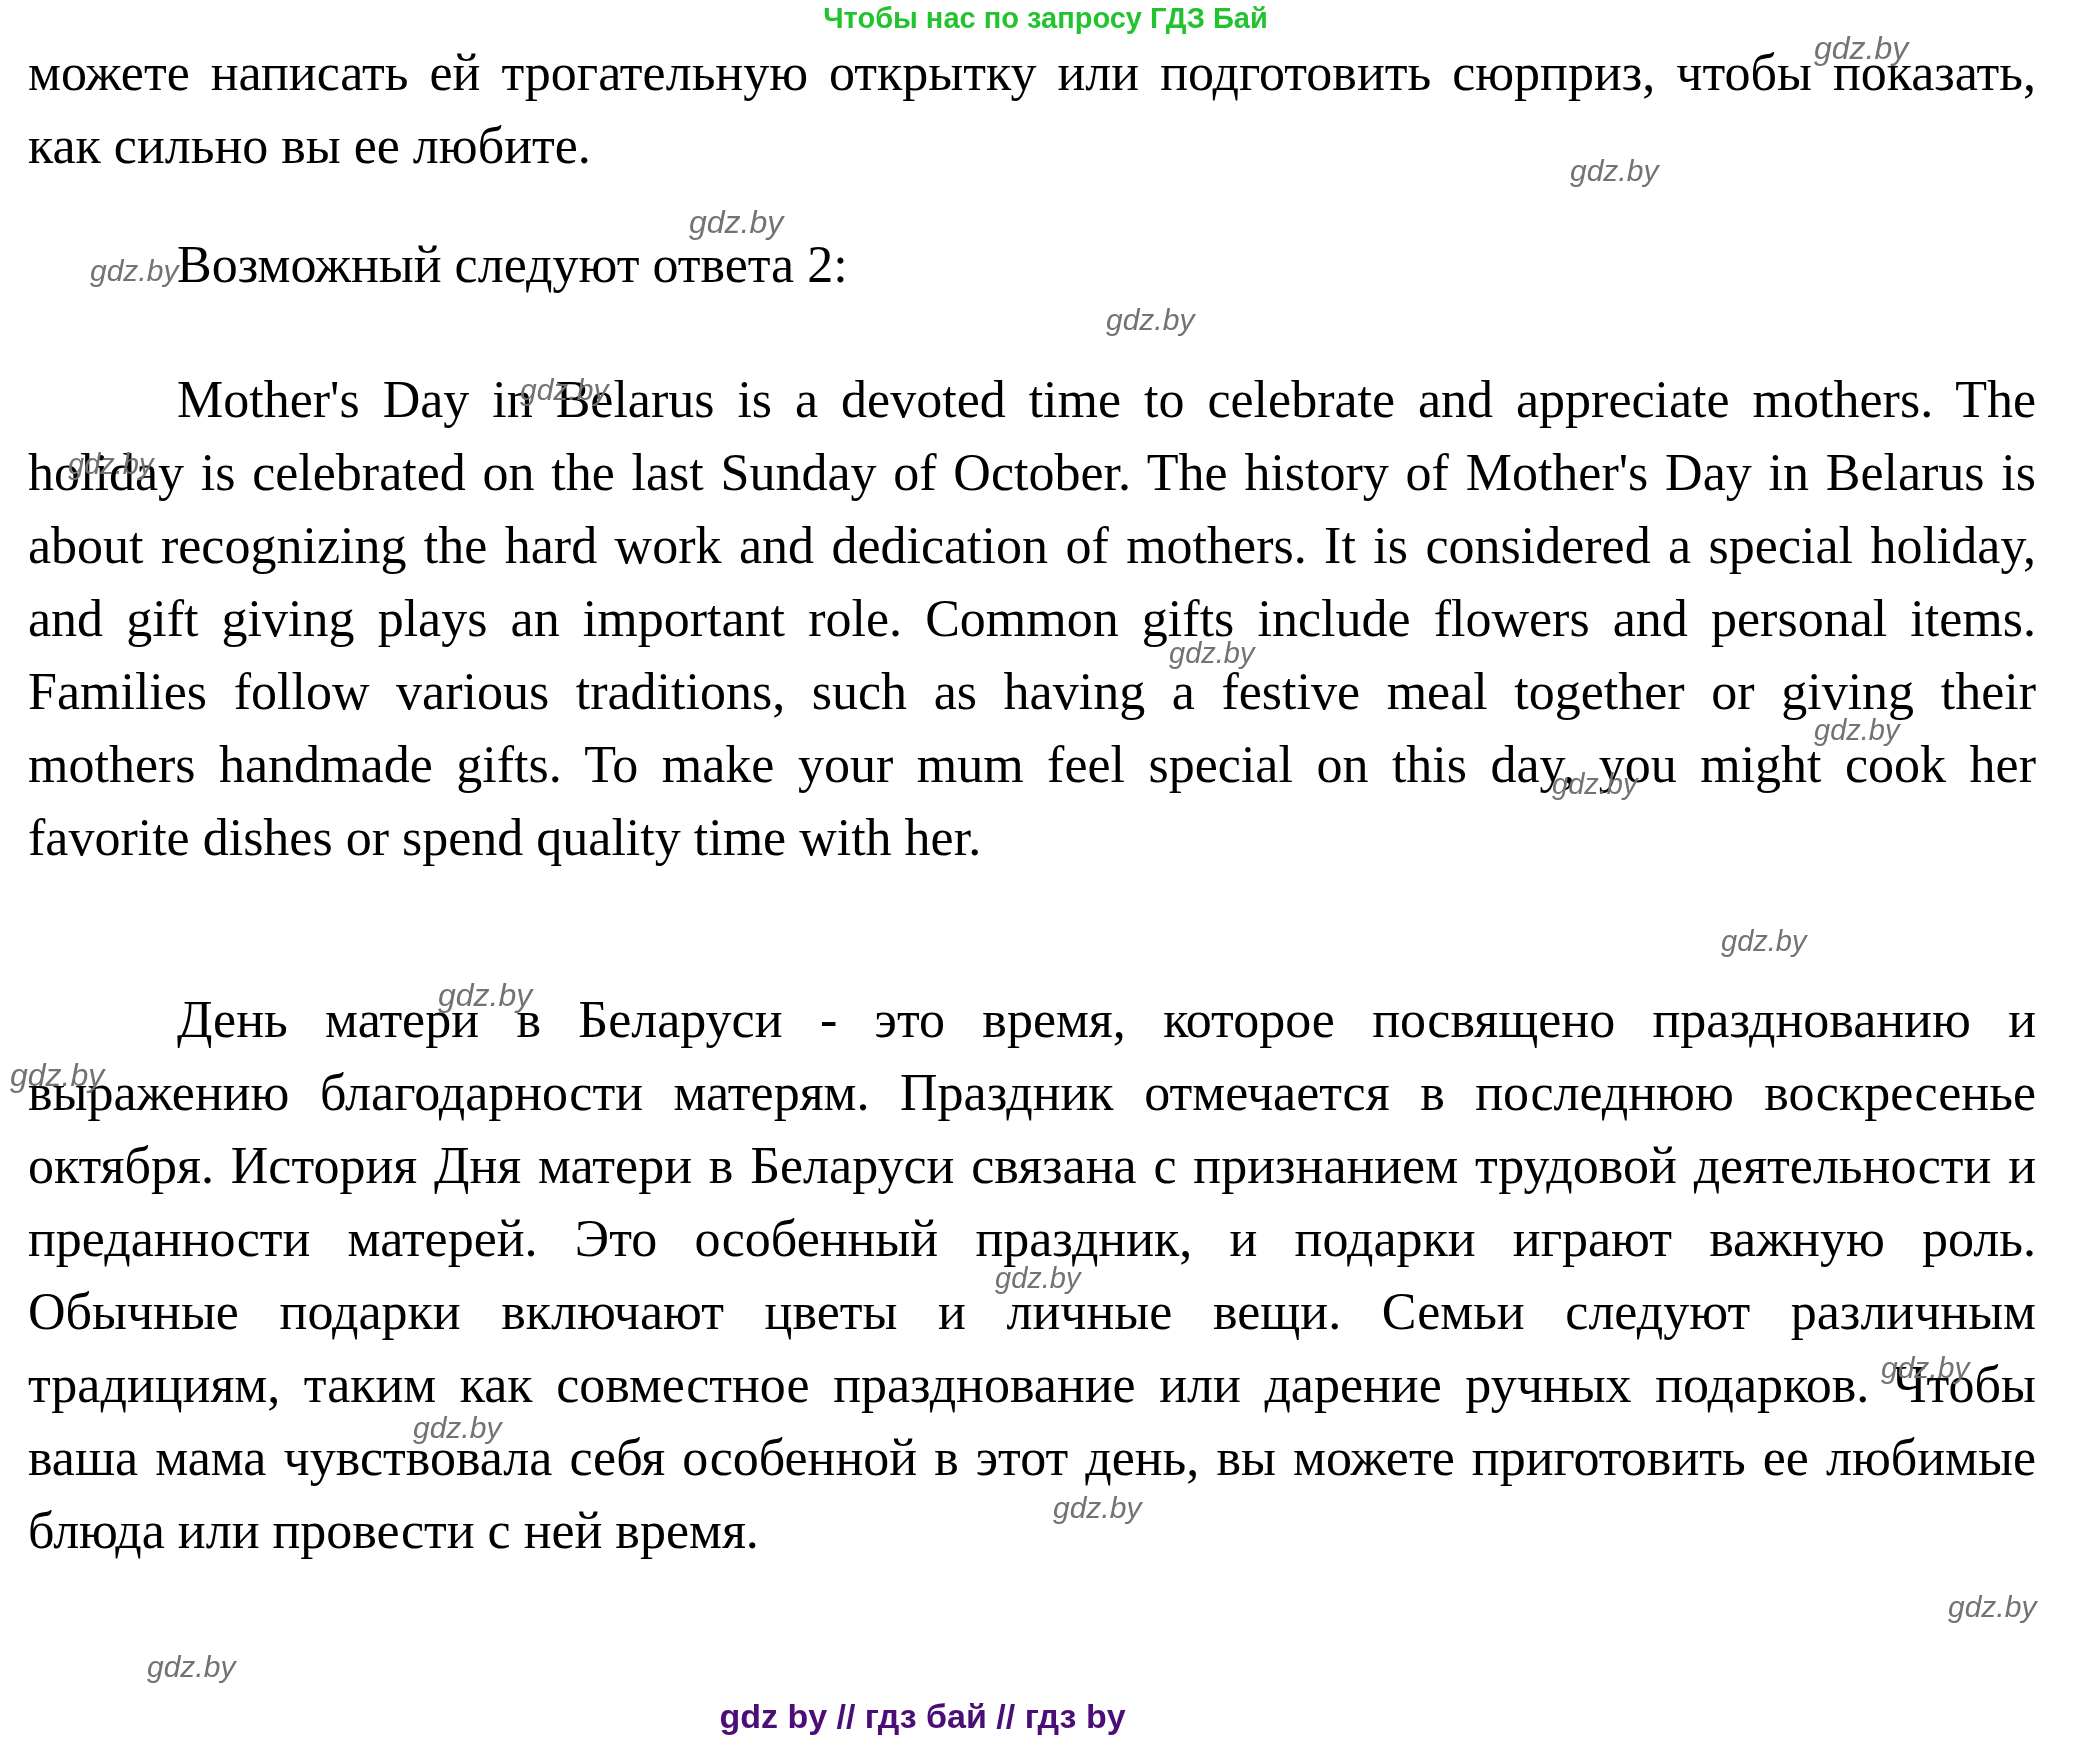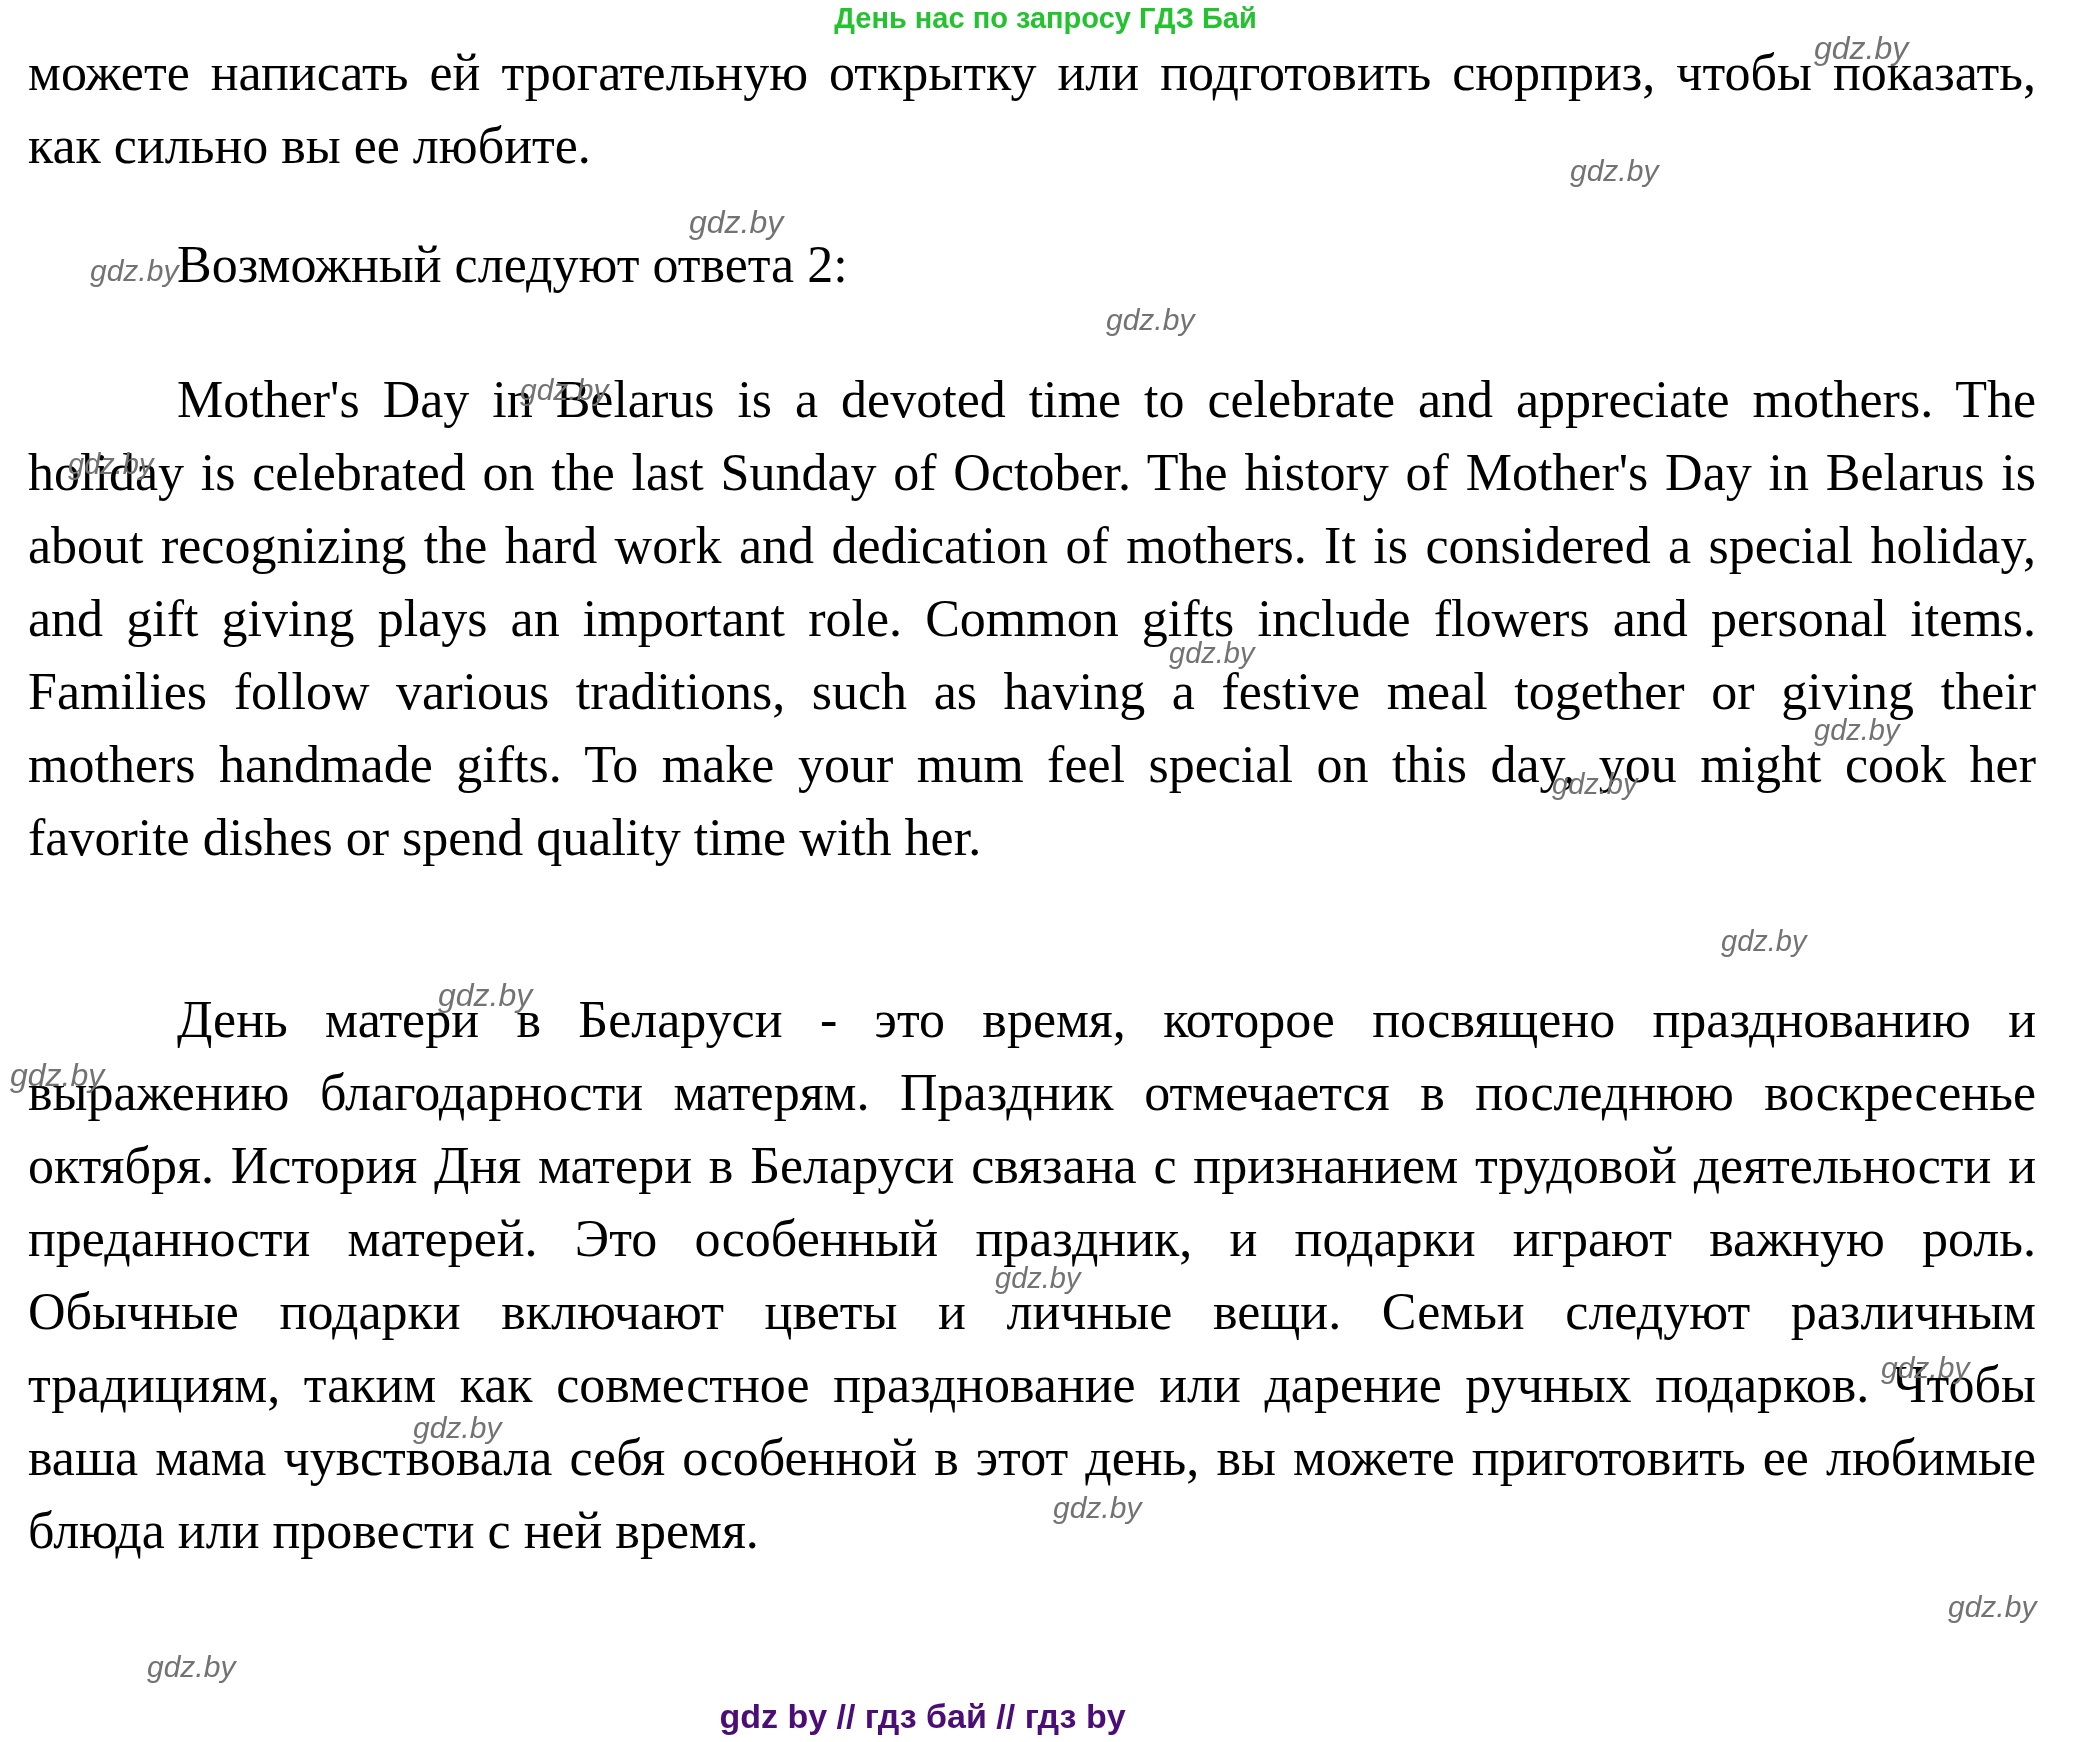--- a/index.html
+++ b/index.html
@@ -91,21 +91,21 @@
     white-space: nowrap;
     pointer-events: none;
     font-style: italic;
   }
 </style>
 </head>
 <body>
 
 <div id="page">
 
-  <div class="promo-header">День нас по запросу ГДЗ Бай</div>
+  <div class="promo-header">Чтобы нас по запросу ГДЗ Бай</div>
 
   <div class="doc-body">
 
     <p class="para lastline-left">можете написать ей трогательную открытку или подготовить сюрприз, чтобы показать, как сильно вы ее любите.</p>
 
     <div class="spacer-sm"></div>
 
     <p class="heading-line">Возможный следуют ответа 2:</p>
 
     <div class="spacer-md"></div>

